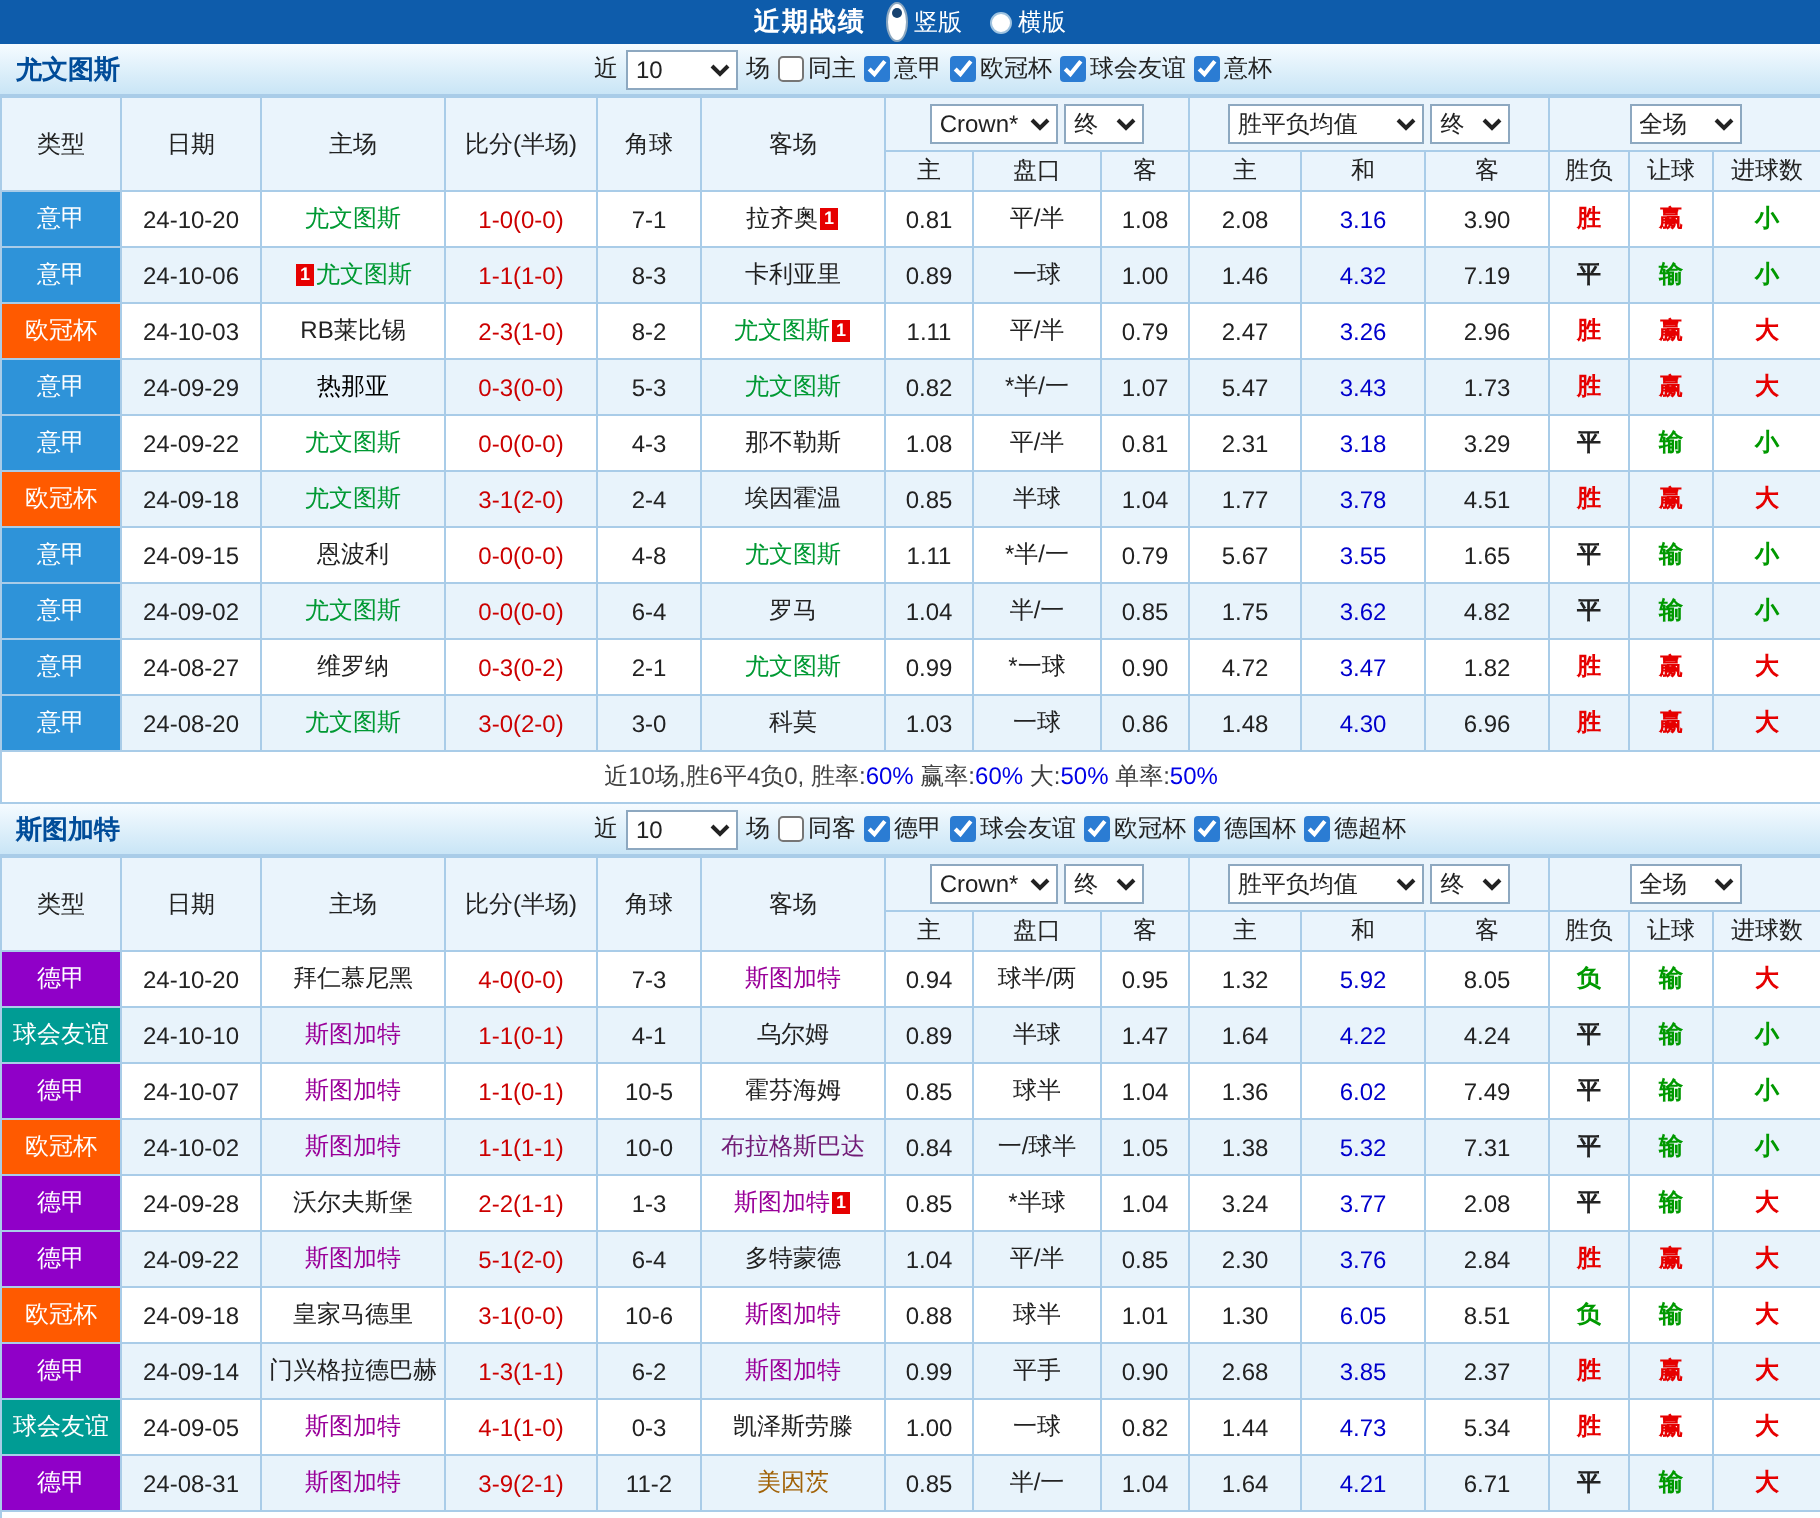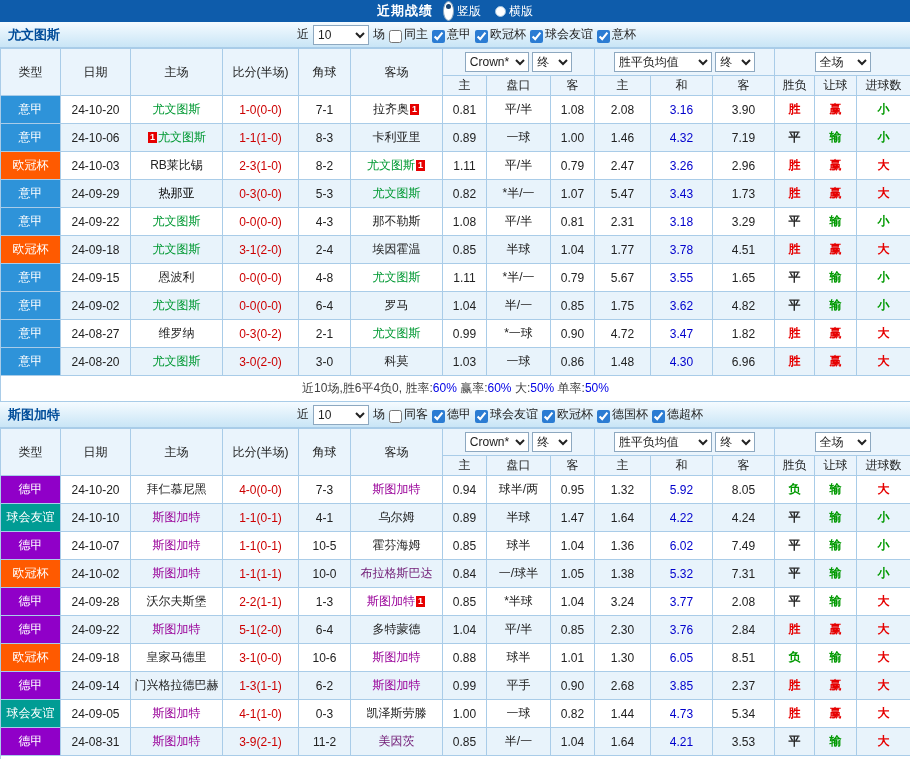--- a/index.html
+++ b/index.html
@@ -7,21 +7,21 @@
 body{font-family:"Liberation Sans","DejaVu Sans",sans-serif;font-size:12px;color:#222;background:#fff}
 .topbar{height:22px;background:#0E5CAB;display:flex;align-items:center;justify-content:center;gap:10px;color:#fff}
 .topbar-title{font-weight:bold;font-size:13px;letter-spacing:1px}
 .layout-options{display:flex;gap:14px;align-items:center}
 .radio-opt{display:inline-flex;align-items:center;gap:3px;cursor:pointer}
 .radio{width:11px;height:11px;border-radius:50%;background:#fff;border:1px solid #9FC3E0;display:inline-block;position:relative}
 .radio.sel::after{content:"";position:absolute;left:2px;top:2px;width:5px;height:5px;border-radius:50%;background:#17426F}
 .section-bar{height:26px;background:linear-gradient(#F5FBFF,#C9E5F6);border-bottom:1px solid #A9CCE8;display:flex;align-items:center;position:relative}
 .team-name{font-weight:bold;color:#004C99;font-size:13px;margin-left:8px;cursor:pointer}
 .filters{position:absolute;left:297px;display:flex;align-items:center;gap:4px;white-space:nowrap}
-.chk{display:inline-flex;align-items:flex-end;gap:2px;cursor:pointer}
+.chk{display:inline-flex;align-items:center;gap:2px;cursor:pointer}
 .chk input{width:13px;height:13px;accent-color:#2B7CD3;margin:0}
 .sel{font-size:12px;height:20px;border:1px solid #8DA8C0;background:#fff;color:#222}
 .sel.count{width:56px}
 .w64{width:64px}.w40{width:40px}.w96{width:98px}.w56{width:56px}
 table.results-table{border-collapse:collapse;table-layout:fixed;width:910px}
 .results-table th,.results-table td{border:1px solid #A9CCE8;text-align:center;overflow:hidden;white-space:nowrap;padding:0}
 thead th{background:#EAF4FC;font-weight:normal;color:#222}
 tr.hr1 th{height:27px}
 tr.hr2 th{height:20px}
 tbody td{height:28px}
@@ -531,27 +531,27 @@
               <td class="res" style="color:#E60000">胜</td>
               <td class="res" style="color:#E60000">赢</td>
               <td class="res" style="color:#E60000">大</td>
             </tr>
             <tr class="even">
               <td class="type" style="background:#9000C8">德甲</td>
               <td class="date">24-08-31</td>
               <td class="team"><span class="tname" style="color:#990099">斯图加特</span></td>
               <td class="score">3-9(2-1)</td>
               <td>11-2</td>
-              <td class="team"><span class="tname" style="color:#701a75">美因茨</span></td>
+              <td class="team"><span class="tname" style="color:#a16207">美因茨</span></td>
               <td class="num">0.85</td>
               <td class="num">半/一</td>
               <td class="num">1.04</td>
               <td class="num">1.64</td>
               <td class="num mid">4.21</td>
-              <td class="num">3.53</td>
+              <td class="num">6.71</td>
               <td class="res" style="color:#222222">平</td>
               <td class="res" style="color:#009900">输</td>
               <td class="res" style="color:#E60000">大</td>
             </tr>
             <tr class="sum">
               <td colspan="15"></td>
             </tr>
           </tbody>
         </table>
       </div>

